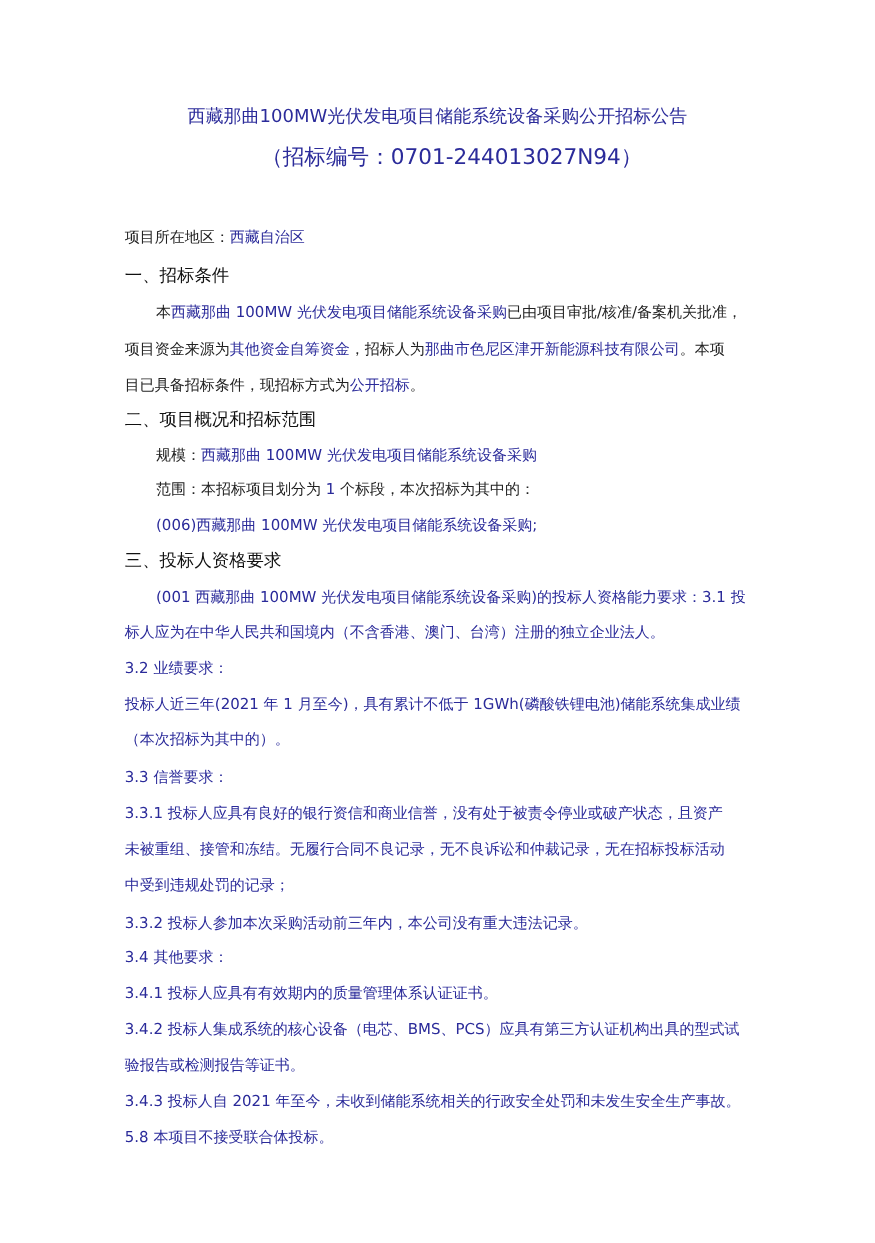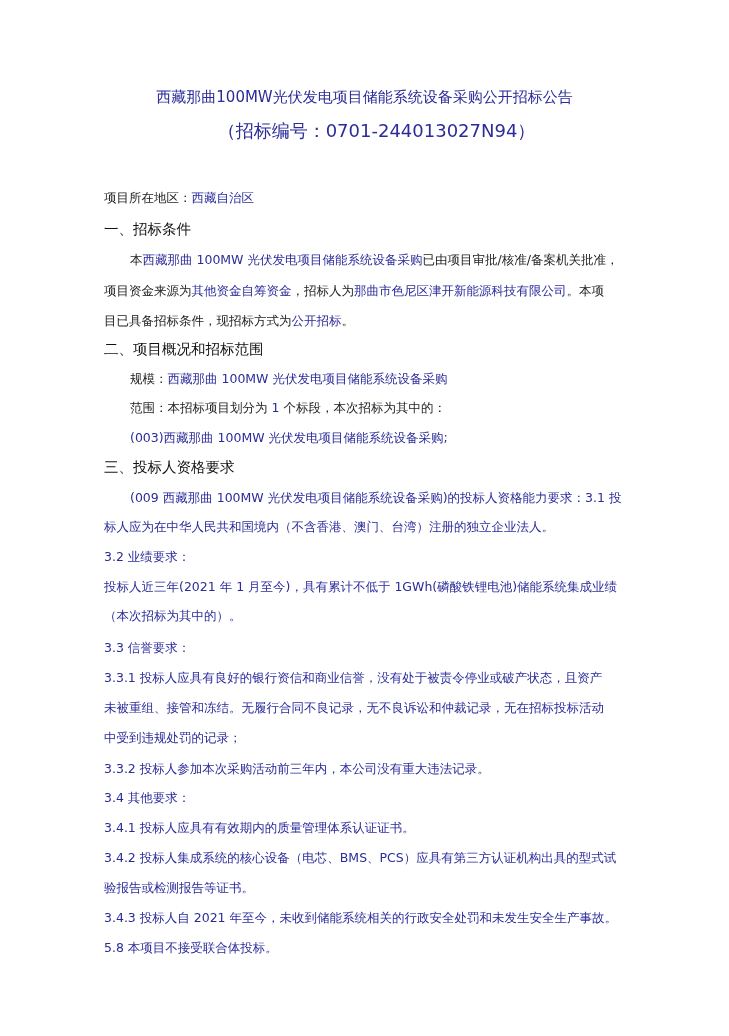--- a/index.html
+++ b/index.html
@@ -33,24 +33,24 @@
   <span>目已具备招标条件，现招标方式为</span><span class="b">公开招标</span><span>。</span>
 </div>
 
 <div class="line h" style="top:340px">二、项目概况和招标范围</div>
 <div class="line ind" style="top:371px">
   <span>规模：</span><span class="b">西藏那曲 100MW 光伏发电项目储能系统设备采购</span>
 </div>
 <div class="line ind" style="top:400px">
   <span>范围：本招标项目划分为</span><span class="b"> 1 </span><span>个标段，本次招标为其中的：</span>
 </div>
-<div class="line ind b" style="top:430px">(003)西藏那曲 100MW 光伏发电项目储能系统设备采购;</div>
+<div class="line ind b" style="top:430px">(006)西藏那曲 100MW 光伏发电项目储能系统设备采购;</div>
 
 <div class="line h" style="top:458px">三、投标人资格要求</div>
-<div class="line ind b" style="top:490px">(009 西藏那曲 100MW 光伏发电项目储能系统设备采购)的投标人资格能力要求：3.1 投</div>
+<div class="line ind b" style="top:490px">(001 西藏那曲 100MW 光伏发电项目储能系统设备采购)的投标人资格能力要求：3.1 投</div>
 <div class="line b" style="top:519px">标人应为在中华人民共和国境内（不含香港、澳门、台湾）注册的独立企业法人。</div>
 <div class="line b" style="top:549px">3.2 业绩要求：</div>
 <div class="line b" style="top:579px">投标人近三年(2021 年 1 月至今)，具有累计不低于 1GWh(磷酸铁锂电池)储能系统集成业绩</div>
 <div class="line b" style="top:608px">（本次招标为其中的）。</div>
 <div class="line b" style="top:640px">3.3 信誉要求：</div>
 <div class="line b" style="top:670px">3.3.1 投标人应具有良好的银行资信和商业信誉，没有处于被责令停业或破产状态，且资产</div>
 <div class="line b" style="top:700px">未被重组、接管和冻结。无履行合同不良记录，无不良诉讼和仲裁记录，无在招标投标活动</div>
 <div class="line b" style="top:730px">中受到违规处罚的记录；</div>
 <div class="line b" style="top:761px">3.3.2 投标人参加本次采购活动前三年内，本公司没有重大违法记录。</div>
 <div class="line b" style="top:790px">3.4 其他要求：</div>

